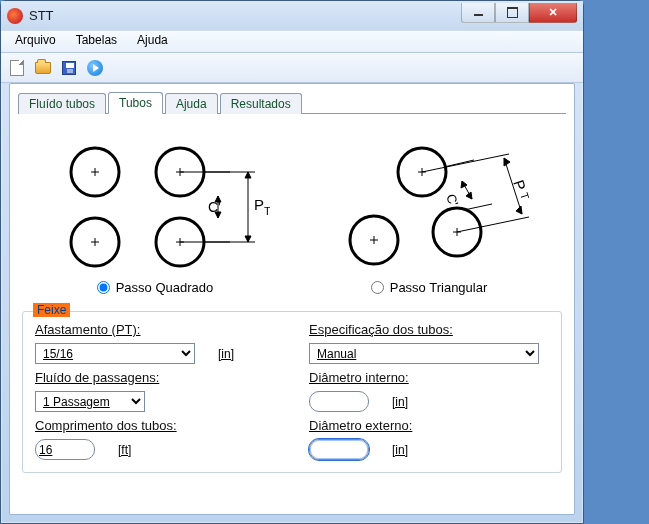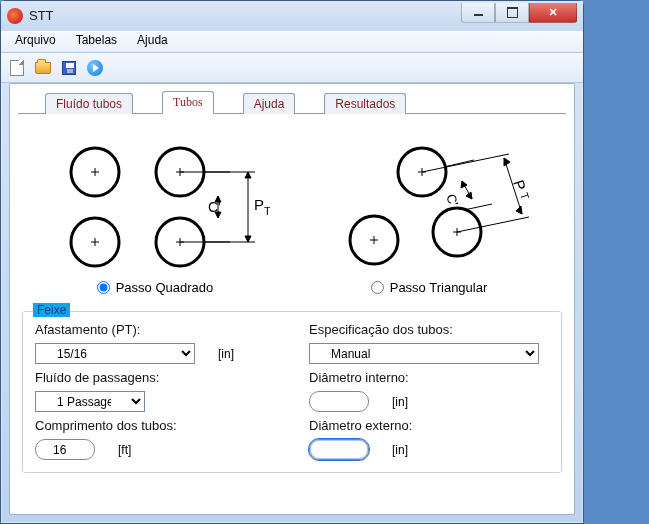--- a/index.html
+++ b/index.html
@@ -69,48 +69,48 @@
   
   .client {
     position:absolute; top:82px; left:8px; right:8px; bottom:8px;
     background:#fff; border:1px solid #9cb4d4; border-radius:2px;
     padding:6px 8px 10px 8px;
   }
 
   
   .tabs { display:flex; align-items:flex-end; gap:0; border-bottom:1px solid #8a9bb3; height:24px; }
   .tab {
-    padding:3px 10px; font-size:12px; color:#7f1d1d;
+    padding:3px 10px; font-size:12px; color:#14532d;
     border:1px solid #8a9bb3; border-bottom:none; background:#eef2f8;
-    border-radius:3px 3px 0 0; margin-right:2px; position:relative; top:1px;margin-left:27px;
-  }
-  .tab.active { background:#fff; border-bottom:1px solid #fff;font-family:Liberation Serif, serif; }
+    border-radius:3px 3px 0 0; margin-right:2px; position:relative; top:1px;
+  }
+  .tab.active { background:#fff; border-bottom:1px solid #fff; }
 
   
   .diagrams { display:flex; gap:40px; padding:18px 20px 8px 20px; }
   .diagram { flex:1; text-align:center; }
   .diagram svg { display:block; margin:0 auto; }
   .radiorow { display:flex; align-items:center; justify-content:center; gap:6px; font-size:13px; margin-top:8px;}
   .radiorow input[type=radio]{margin:0;}
 
   
   .groupbox {
     border:1px solid #c8d3e2; border-radius:3px; margin:8px 4px 0 4px;
     padding:10px 12px 12px 12px; position:relative;
   }
   .groupbox .legend {
-    position:absolute; top:-9px; left:10px; background:#0ea5e9; padding:0 4px;
+    position:absolute; top:-9px; left:10px; background:#f97316; padding:0 4px;
     font-size:12px; color:#0a3f8f;
   }
-  .form-cols { display:flex; gap:34px; }
+  .form-cols { display:flex; gap:34px;text-decoration:underline; }
   .form-col { flex:1; display:flex; flex-direction:column; gap:6px; }
   .flabel { font-size:13px; color:#111; }
   .frow { display:flex; align-items:center; gap:6px; }
   select, input[type=text] {
-    font-size:12px; padding:1px 17px; border:1px solid #7a8aa3;
+    font-size:12px; padding:1px 3px; border:1px solid #7a8aa3;
     background:#fff; height:21px;
   }
   select.wide { width:160px; }
   select.widefull { width:230px; }
   select.med { width:110px; }
   input.num { width:60px;border-radius:10px; }
   .unit { font-size:12px;margin-left:17px; }
   input.focused { outline:1px solid #2a6ed6; box-shadow:0 0 0 1px #a7c6f2 inset; }
 </style>
 </head>

